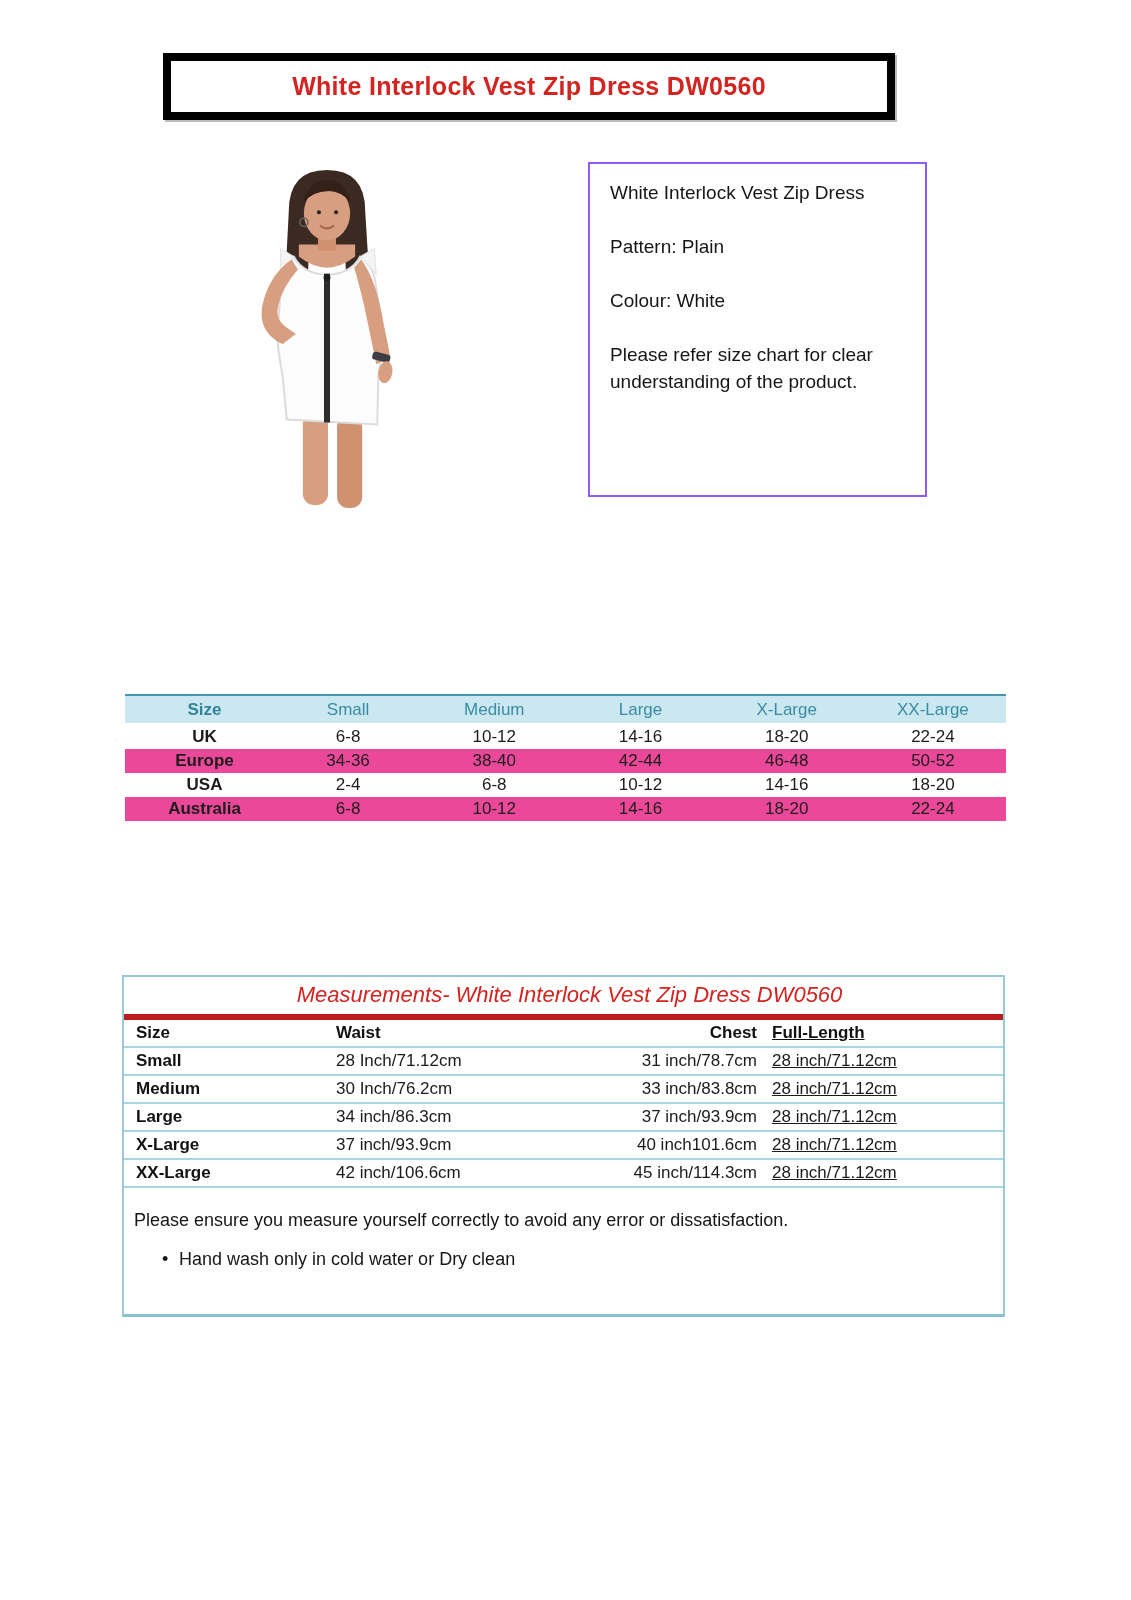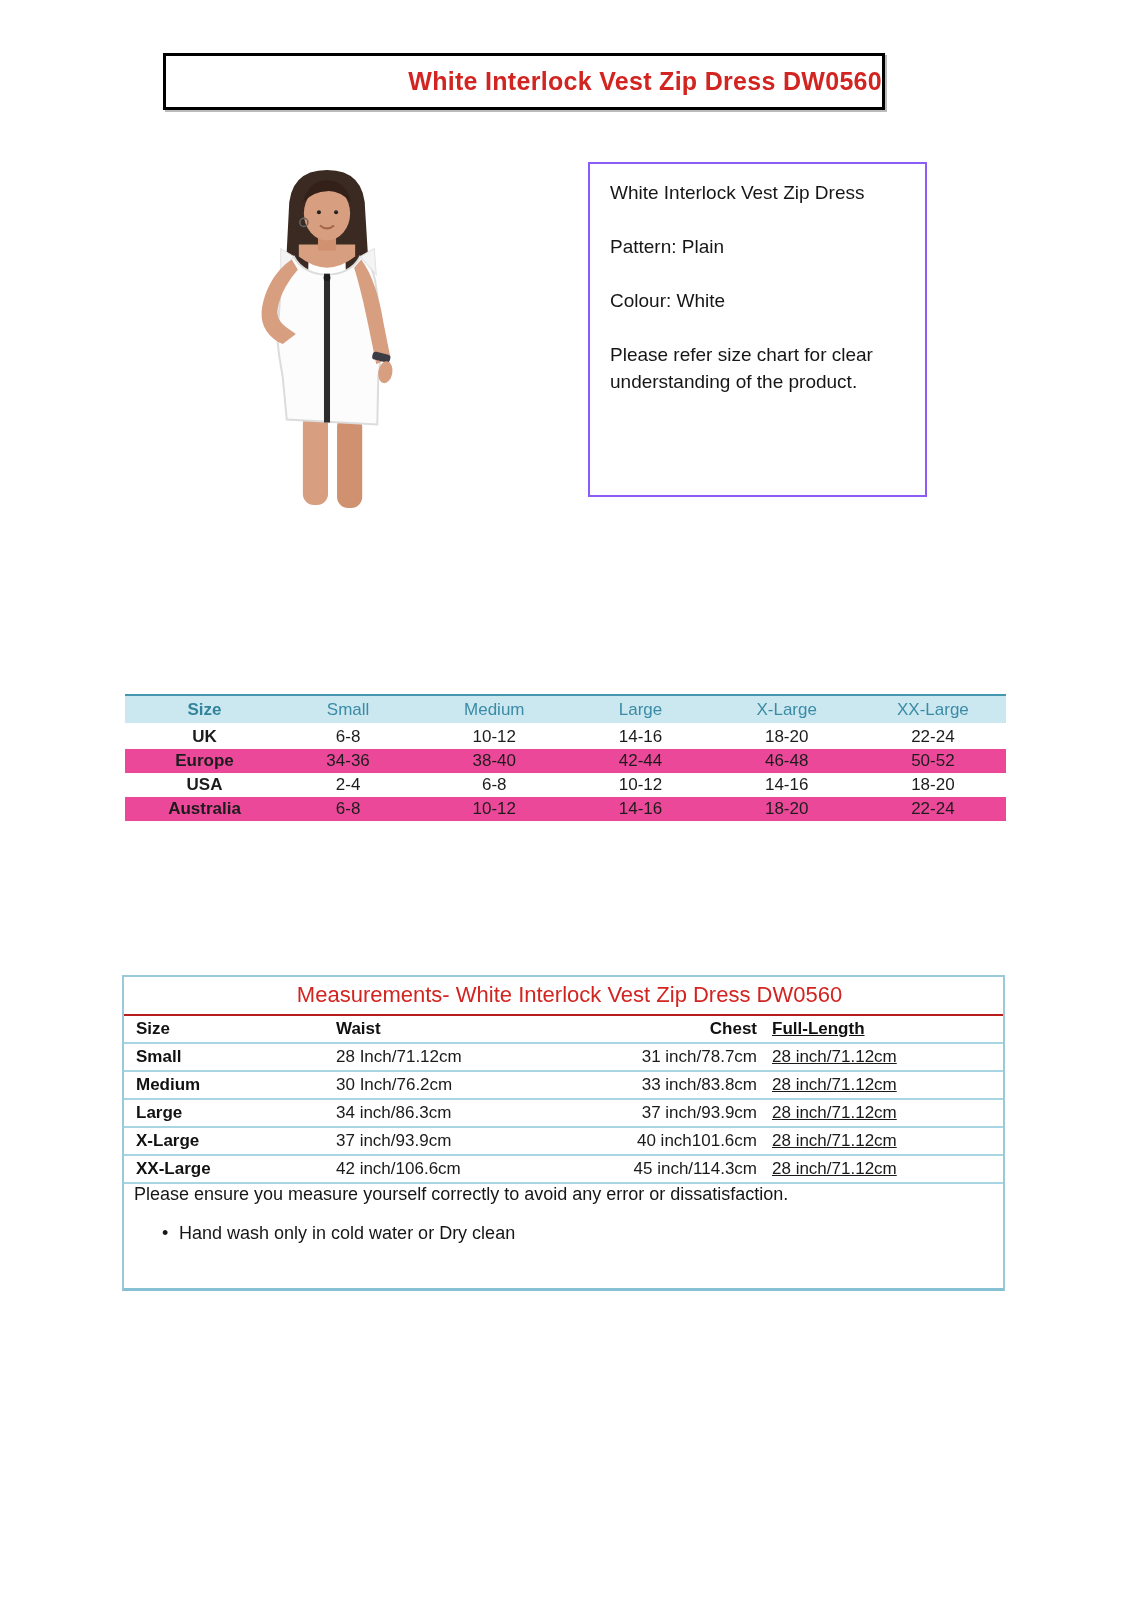--- a/index.html
+++ b/index.html
@@ -4,23 +4,23 @@
 <style>
   html,body { margin:0; padding:0; background:#ffffff; }
   .page {
     position:relative; width:1131px; height:1600px; background:#ffffff;
     font-family:"Liberation Sans", sans-serif; color:#1a1a1a; overflow:hidden;
   }
 
   
   .title-box {
     position:absolute; left:163px; top:53px; width:716px; height:51px;
-    background:#ffffff; border:3px solid #000000;
+    background:#ffffff; border:8px solid #000000;
     box-shadow:2px 2px 0 rgba(60,60,60,.35);
-    display:flex; align-items:center; justify-content:flex-end;
+    display:flex; align-items:center; justify-content:center;
   }
   .title-text { color:#d22420; font-weight:bold; font-size:25px; letter-spacing:.3px; }
 
   
   .photo-wrap { position:absolute; left:196px; top:156px; width:262px; height:352px; }
   .photo-wrap svg { width:100%; height:100%; display:block; }
 
   
   .info-box {
     position:absolute; left:588px; top:162px; width:339px; height:335px;
@@ -45,30 +45,31 @@
   .sc-label { text-align:left; padding-left:9px; font-weight:bold; color:#31849b; }
   .sc-cell { text-align:center; color:#1c1c1c; }
 
   
   .meas-box {
     position:absolute; left:122px; top:975px; width:883px; box-sizing:border-box;
     border:2px solid #9cc9da; border-bottom:3px solid #85c0d3; background:#ffffff;
   }
   .meas-title {
     text-align:center; color:#d22420; font-size:22px; padding:5px 0 6px 12px;
-    border-bottom:2px solid #b91c1c;
+    border-bottom:6px solid #b91c1c;
+    font-style:italic;
   }
   .meas-row { display:grid; grid-template-columns:200px 258px 175px 1fr; align-items:center;
     height:26px; border-bottom:2px solid #a8d4e4; font-size:17px; }
   .meas-row .mc { padding-left:12px; text-align:left; }
   .meas-row .mc3 { text-align:right; padding-left:0; }
   .meas-row .mc4 { padding-left:15px;text-decoration:underline; }
   .meas-header .mc, .meas-header .mc3, .meas-header .mc4 { font-weight:bold; color:#111; }
   .meas-row .mc1 { font-weight:bold; color:#111; }
-  .meas-notes { padding:0 10px 26px 10px; font-size:18px; color:#161616; }
+  .meas-notes { padding:22px 10px 26px 10px; font-size:18px; color:#161616; }
   .meas-note1 { margin:0 0 8px 0; }
   .meas-note2 { padding-left:45px; position:relative; }
   .meas-note2::before { content:"\2022"; position:absolute; left:28px; top:0; }
 </style>
 </head>
 <body>
 
 <div class="page">
 
   <div class="title-box">

